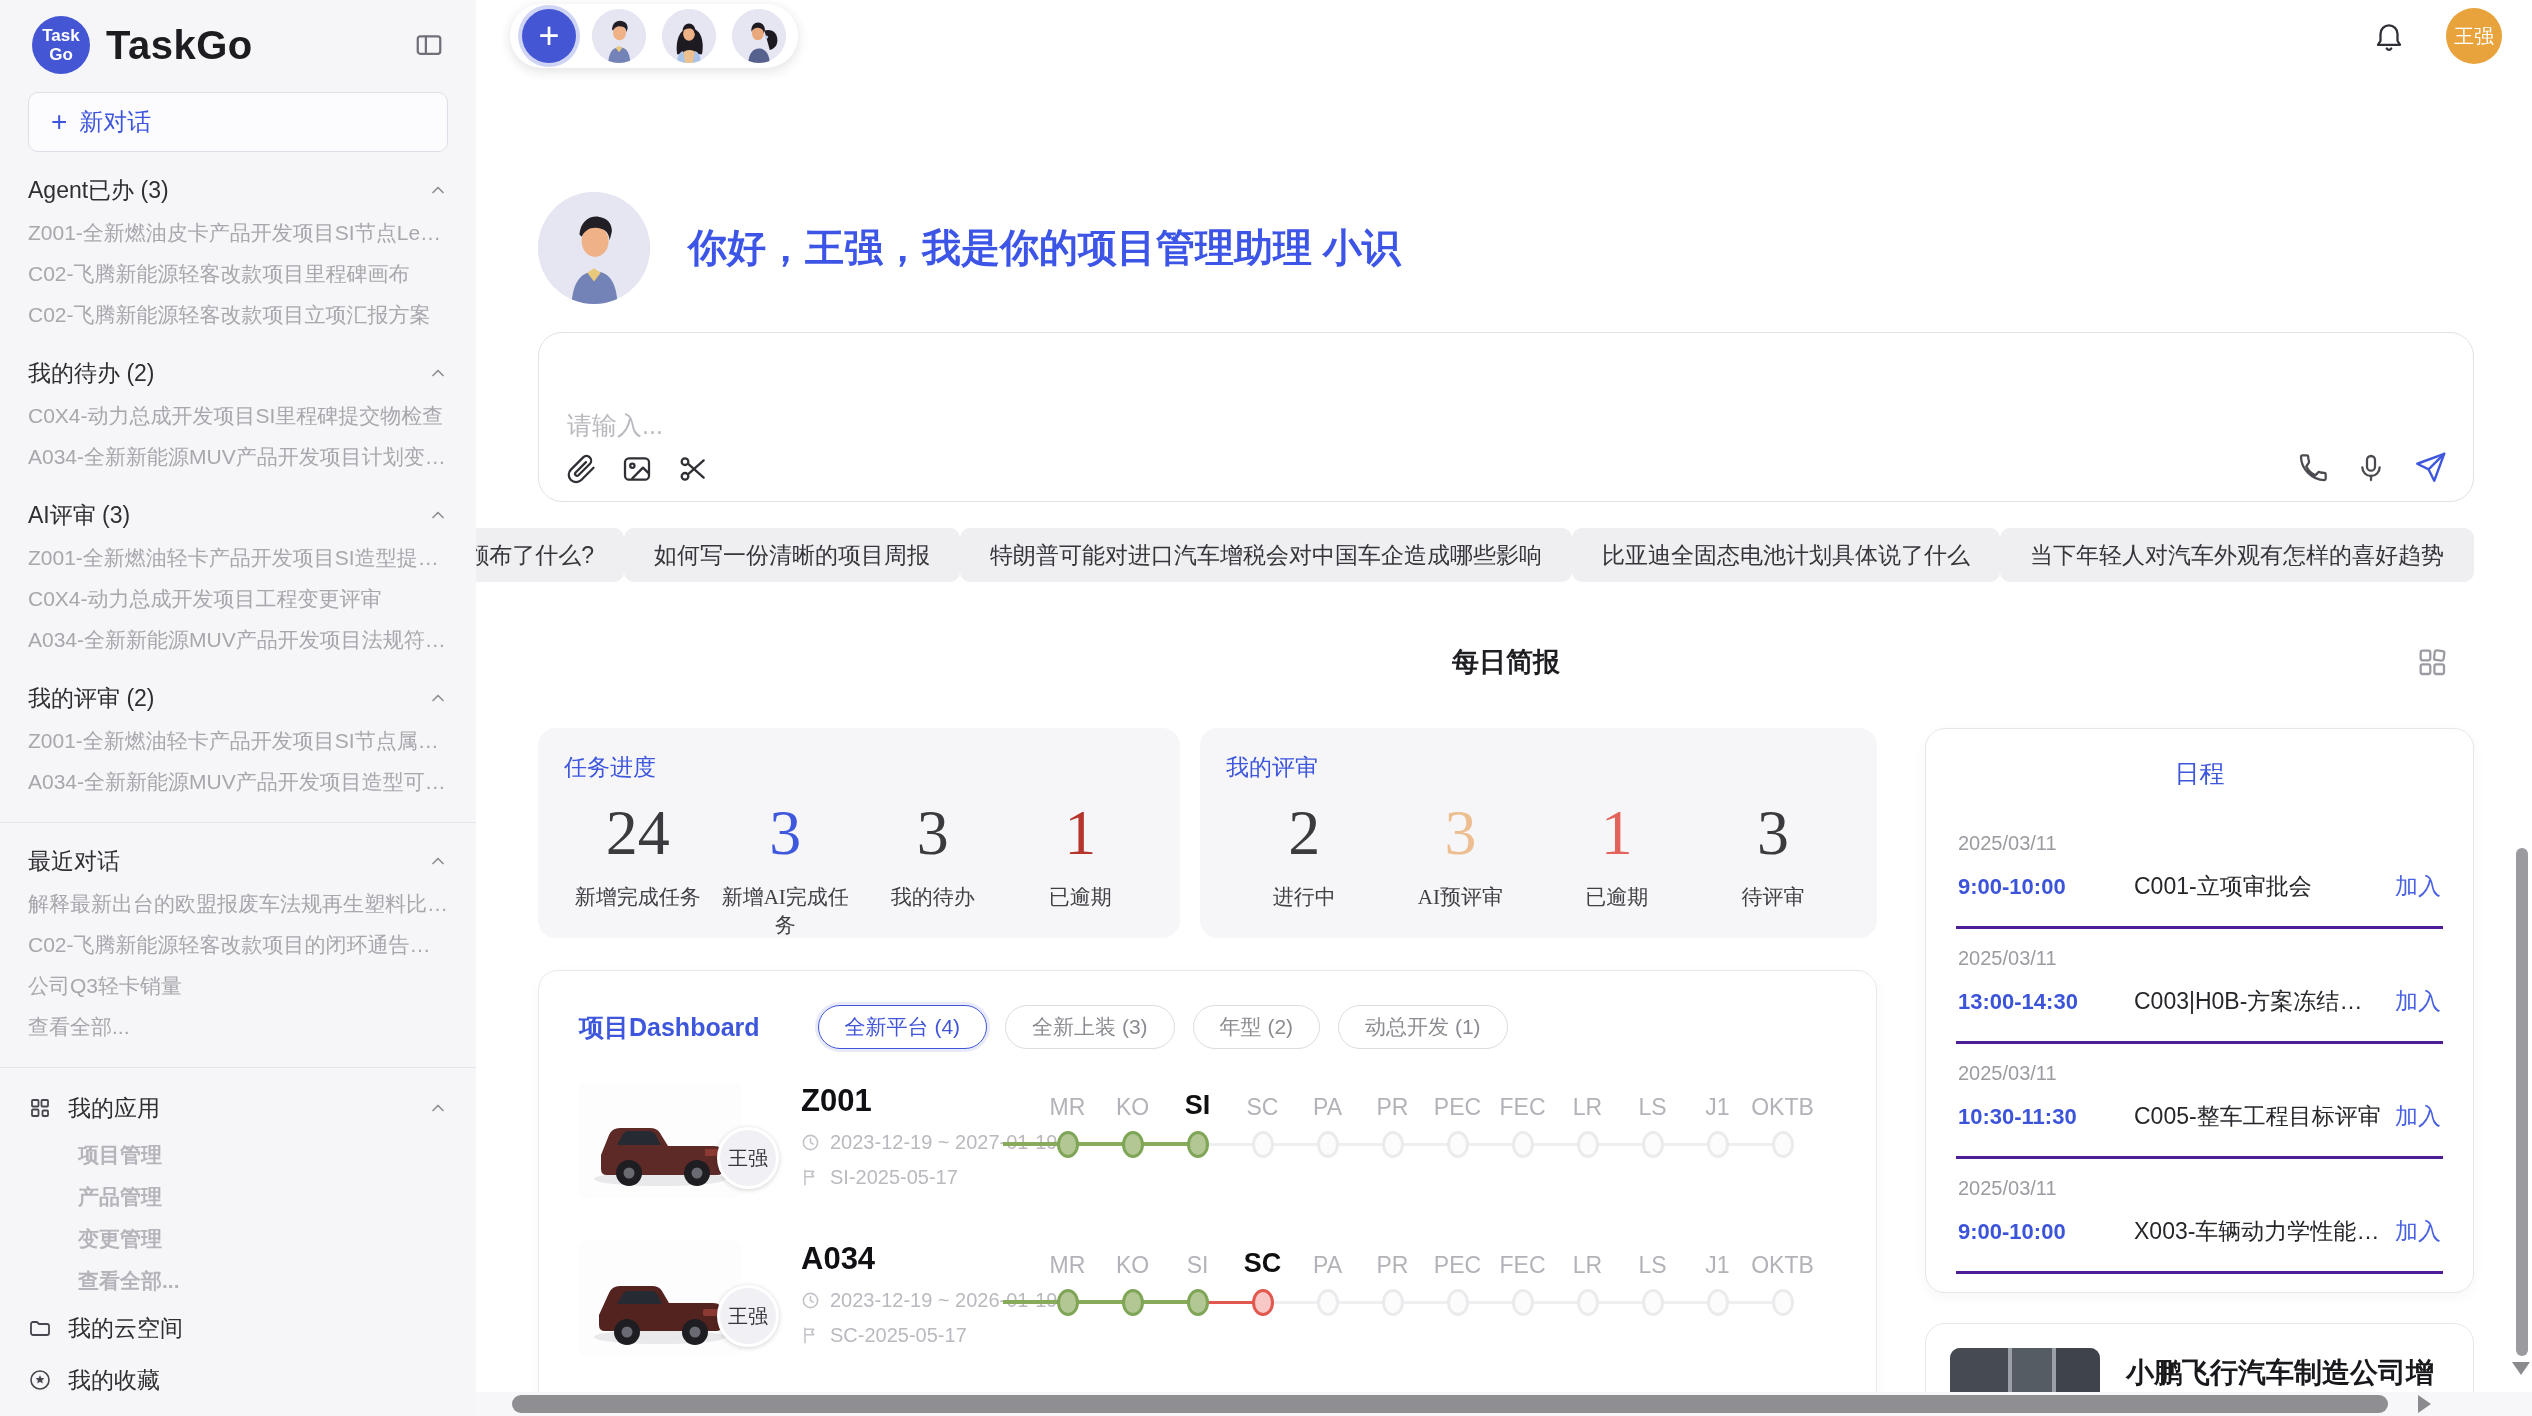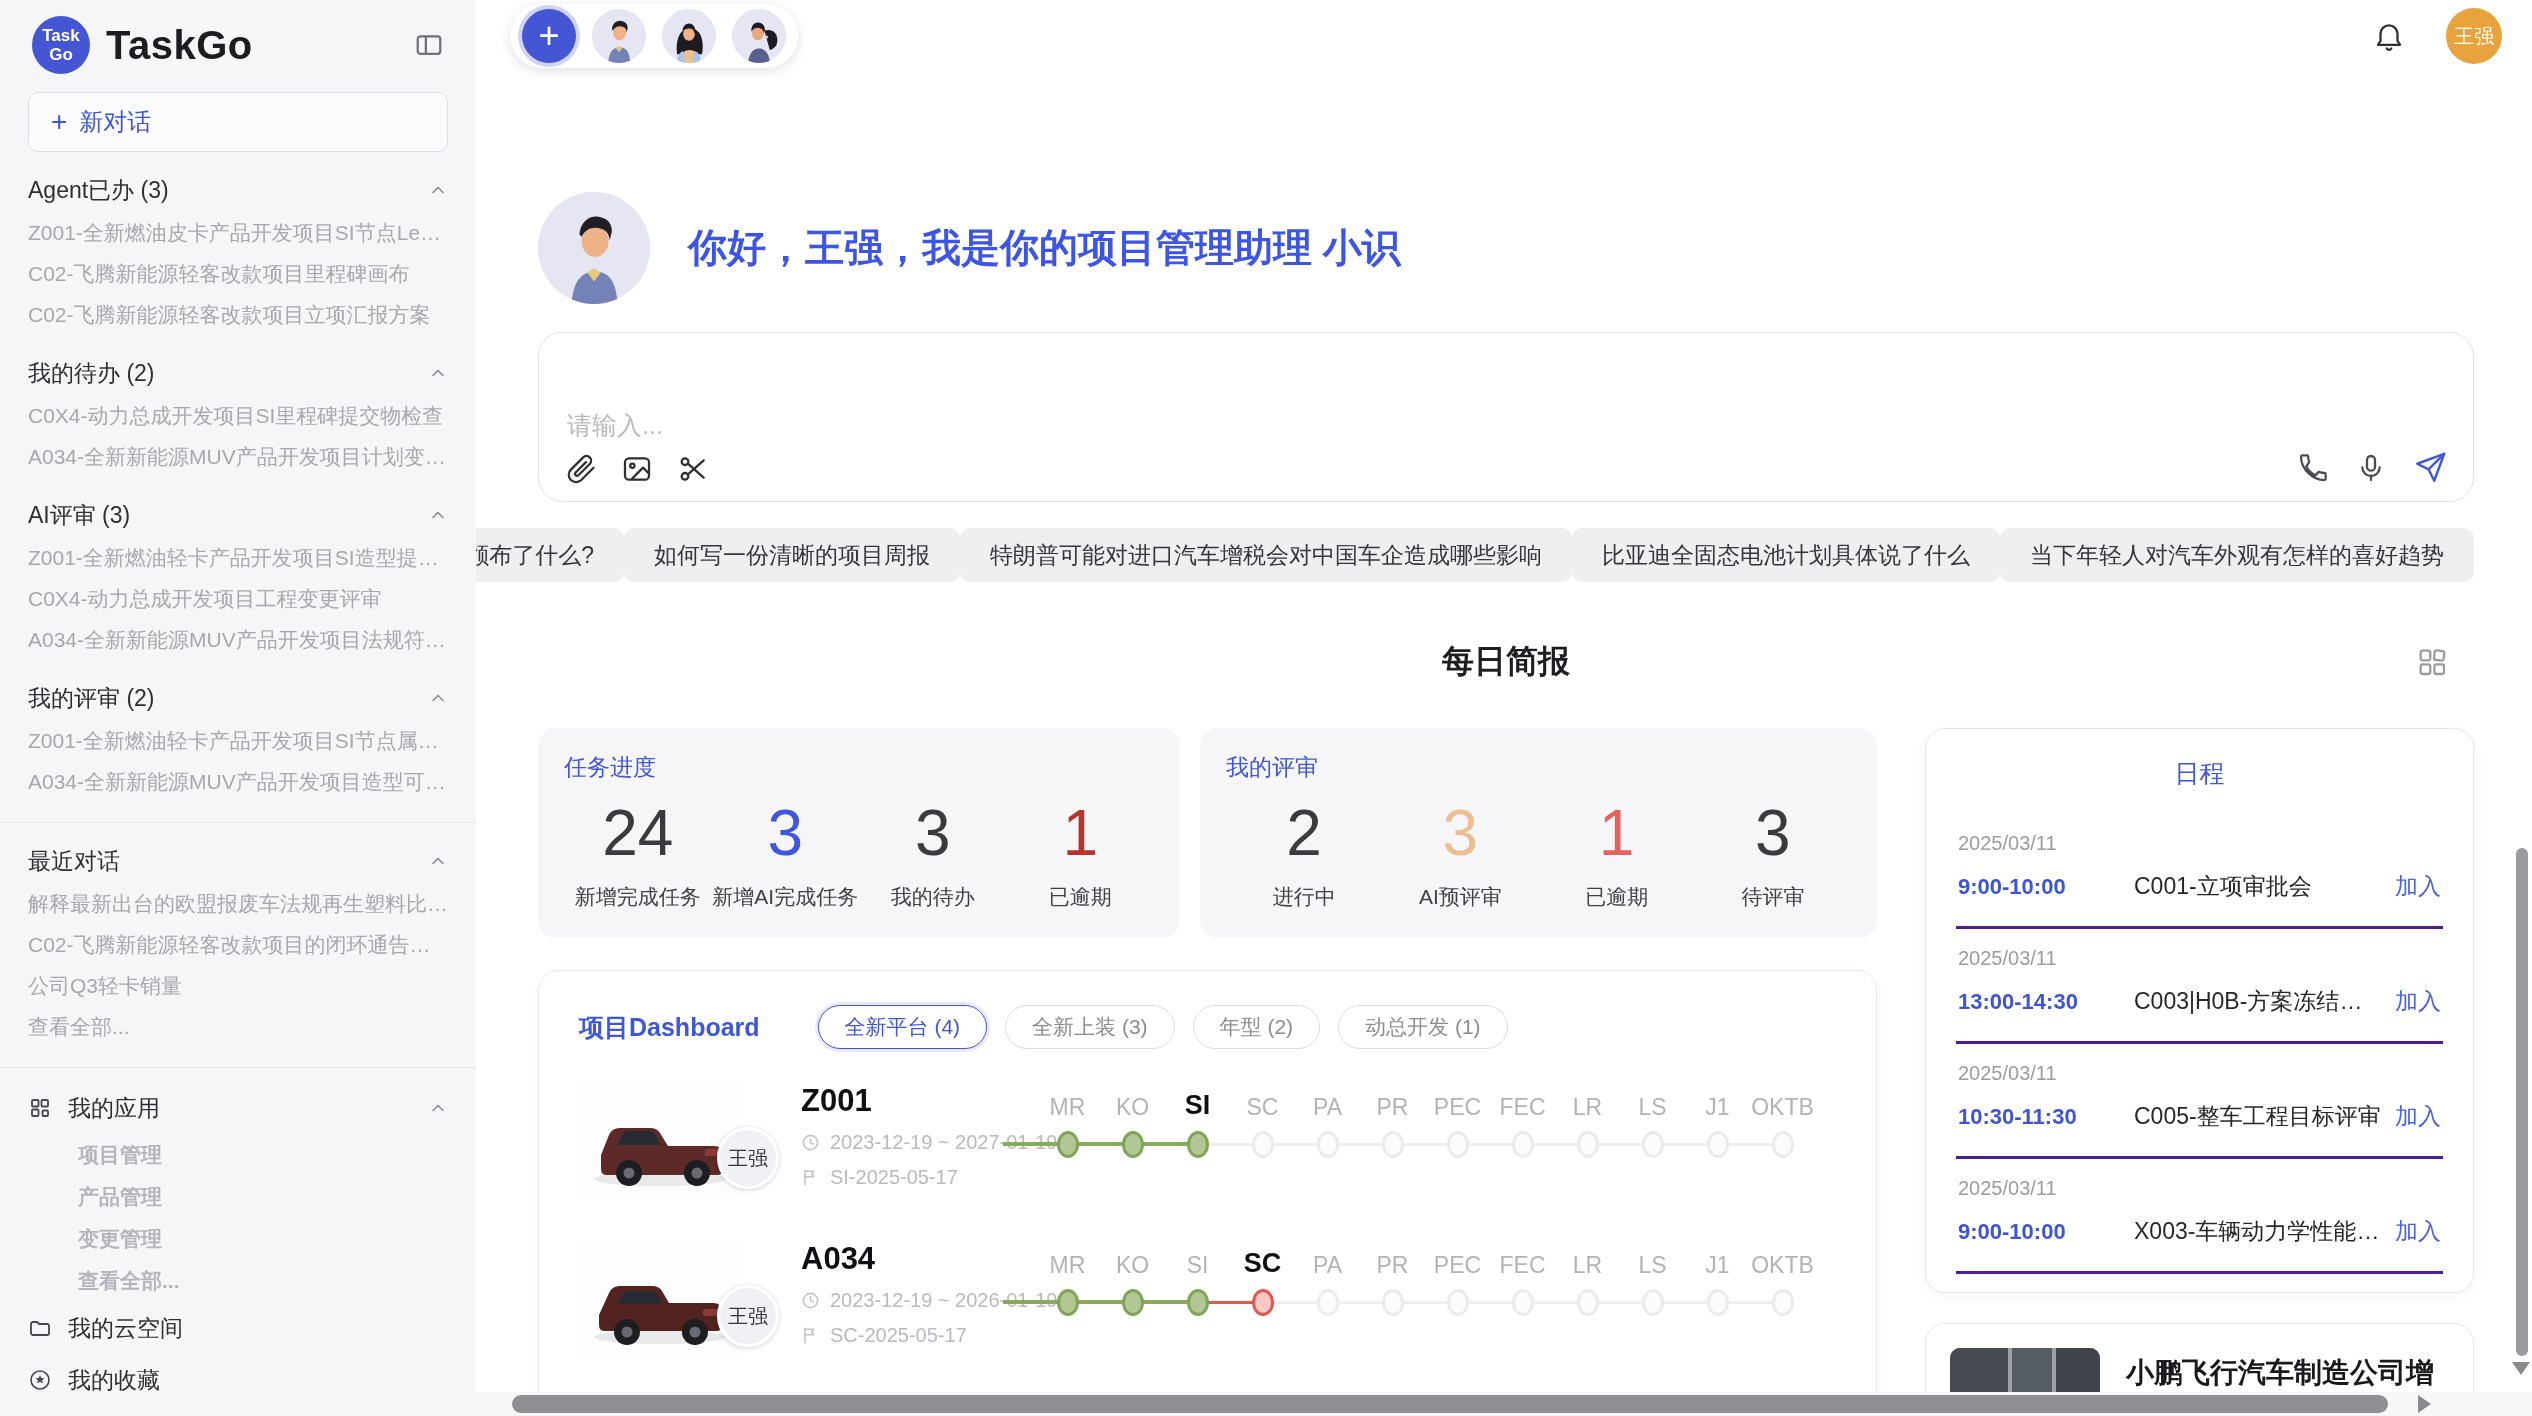--- a/index.html
+++ b/index.html
@@ -57,33 +57,33 @@
   .input-icons-left { position:absolute; left:26px; bottom:16px; display:flex; gap:24px; color:#2f2f35; }
   .input-icons-right { position:absolute; right:26px; bottom:16px; display:flex; gap:26px; align-items:center; color:#4a4a50; }
   .icon-btn { display:flex; cursor:pointer; background:none; border:none; color:inherit; padding:0; }
   .send { color:#3f57dc; }
 
   .chips { margin-top:26px; display:flex; justify-content:flex-end; }
   .chip { height:54px; background:#efeff2; border-radius:10px; display:flex; align-items:center;
     padding:0 30px; font-size:23px; color:#35353b; white-space:nowrap; cursor:pointer; }
 
   .brief-head { margin-top:56px; height:48px; position:relative; display:flex; align-items:center; justify-content:center; }
-  .brief-title { font-size:32px; font-weight:700; color:#1d1d22; }
+  .brief-title { font-size:27px; font-weight:700; color:#1d1d22; }
   .brief-grid { position:absolute; right:26px; color:#9a9aa2; display:flex; cursor:pointer; }
 
   .brief-body { margin-top:42px; display:flex; gap:48px; align-items:flex-start; }
   .col-main { flex:1; min-width:0; }
   .rail { width:549px; flex:none; }
 
   .stats-row { display:flex; gap:20px; }
   .stat-card { height:210px; background:#f6f6f8; border-radius:18px; padding:24px 26px; }
   .stat-card.c1 { width:642px; flex:none; }
   .stat-card.c2 { flex:1; }
   .sc-title { font-size:23px; color:#3d56dc; }
-  .sc-stats { display:flex; margin-top:4px; }
+  .sc-stats { display:flex; margin-top:4px;font-family:Liberation Serif, serif; }
   .stat { flex:1; text-align:center; }
   .num { font-size:64px; font-weight:500; line-height:92px; }
   .num.dark { color:#3a3a3f; } .num.blue { color:#3f57dc; } .num.red { color:#b5342c; }
   .num.red2 { color:#e4625c; } .num.orange { color:#edbe91; }
   .stat-lbl { font-size:21px; color:#404046; margin-top:4px; }
 
   .dash { margin-top:32px; border:1.5px solid #e9e9ed; border-radius:20px; padding:34px 40px;
     height:530px; box-shadow:0 4px 16px rgba(0,0,0,.03); overflow:hidden; background:#fff; }
   .dash-head { display:flex; align-items:center; }
   .dash-title { font-size:25px; font-weight:600; color:#3d56dc; }

